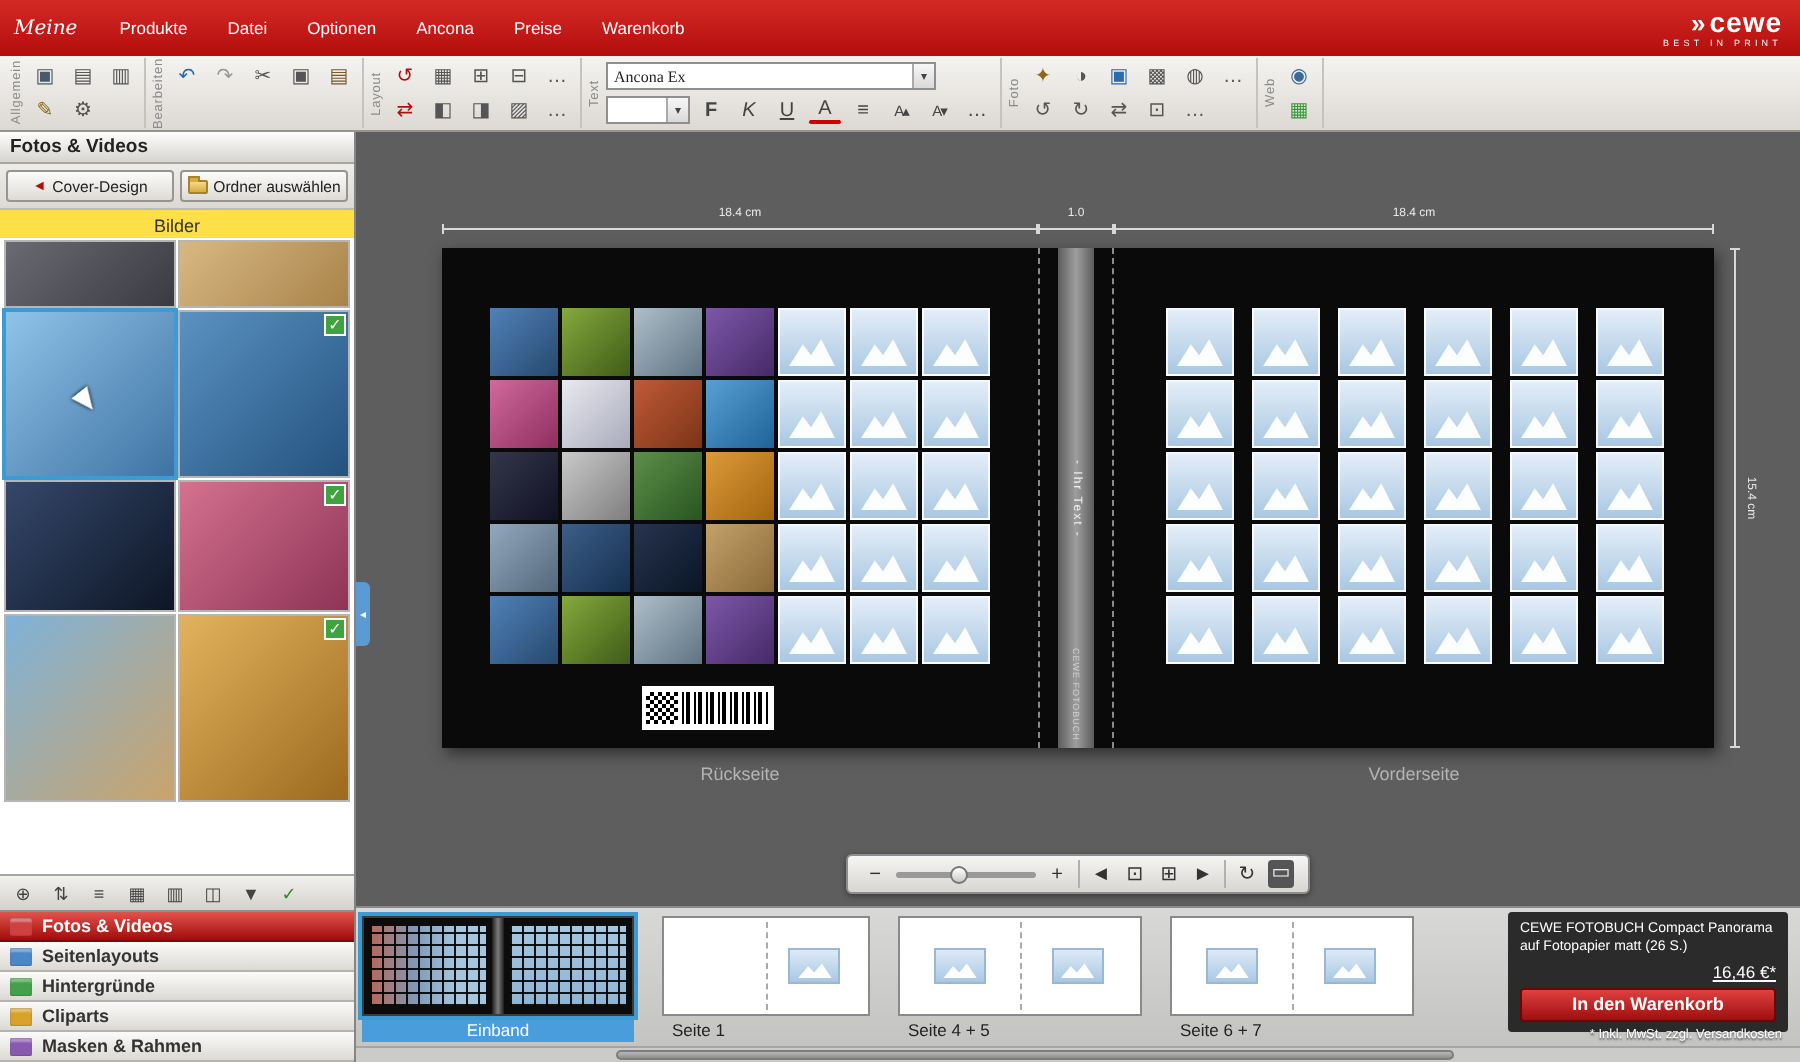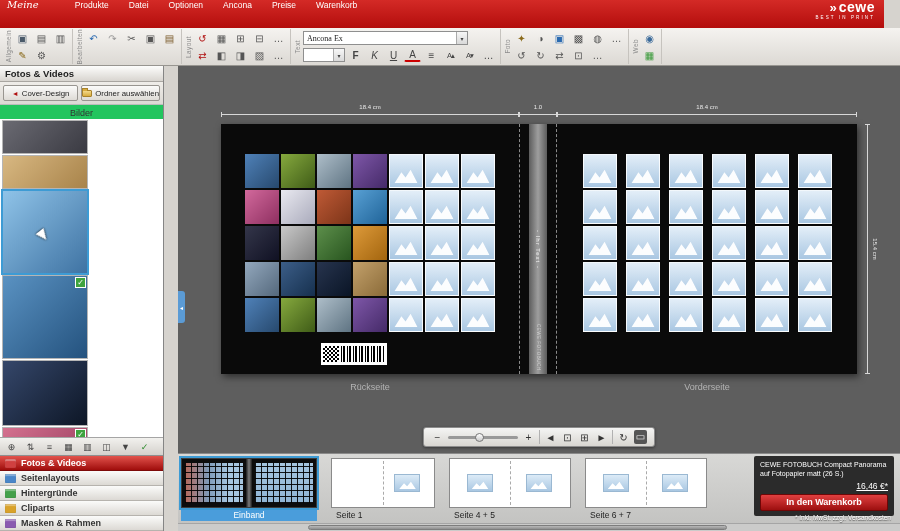--- a/index.html
+++ b/index.html
@@ -3,26 +3,26 @@
 <meta charset="utf-8">
 <style>
   * { box-sizing: border-box; margin: 0; padding: 0; }
   html,body { background:#444; }
   .app {
     position: relative; width: 900px; height: 531px; overflow: hidden;
     font-family: "Liberation Sans", sans-serif; background:#d6d3ce;
   }
 
   
-  .hdr { position:absolute; top:0; left:0; right:16px; height:28px;
-    background:linear-gradient(#d42a26,#b30d0c); display:flex; }
+  .hdr { position:absolute; top:0; left:0; right:0; height:28px;
+    background:linear-gradient(#d42a26,#b30d0c); display:flex; align-items:center; }
   .logo { margin-left:7px; color:#fff; line-height:1; }
   .logo .script { display:block; font-family:"DejaVu Serif", serif; font-style:italic; font-size:10px; margin-bottom:-1px; }
   .logo .main { font-weight:bold; font-size:13px; letter-spacing:.2px; }
-  .menu-bar { display:flex; gap:20px; margin-left:36px; }
+  .menu-bar { display:flex; gap:20px; margin-left:21px; }
   .menu-item { color:#fff; font-size:8.5px; cursor:default; }
   .brand { margin-left:auto; margin-right:9px; color:#fff; text-align:right; }
   .brand-row { display:flex; align-items:center; justify-content:flex-end; gap:2px; }
   .brand-arrows { font-size:13px; font-weight:bold; line-height:1; }
   .brand-name { font-size:14px; font-weight:bold; letter-spacing:.5px; line-height:1; }
   .brand-tag { font-size:4.5px; letter-spacing:2.1px; margin-top:1px; }
 
   
   .toolbar { position:absolute; top:28px; left:0; right:0; height:38px;
     background:linear-gradient(#f5f3f0,#dcd9d4); border-bottom:1px solid #979590;
@@ -39,22 +39,22 @@
   .sel-arrow { width:11px; height:100%; background:linear-gradient(#f7f7f7,#d9d9d9);
     border-left:1px solid #aaa; display:flex; align-items:center; justify-content:center; font-size:6px; color:#444; }
   .sel-arrow::before { content:"▾"; }
   .fmt-b { font-weight:bold; font-size:10px; }
   .fmt-i { font-style:italic; font-size:10px; }
   .fmt-u { text-decoration:underline; font-size:10px; }
   .fmt-color { border-bottom:2px solid #c00; height:14px; line-height:11px; font-size:10px; }
   .fmt-inc,.fmt-dec { font-size:7.5px; letter-spacing:-1px; }
 
   
-  .sidebar { position:absolute; top:66px; left:0; width:164px; bottom:0;
-    background:#22c55e; border-right:1px solid #858585; display:flex; flex-direction:column; }
+  .sidebar { position:absolute; top:66px; left:0; width:178px; bottom:0;
+    background:#fde047; border-right:1px solid #858585; display:flex; flex-direction:column; }
   .side-title { height:16px; flex:0 0 16px; background:linear-gradient(#fdfdfc,#d8d5d0);
     border-bottom:1px solid #a9a6a1; font-size:9.5px; font-weight:bold; color:#222;
     display:flex; align-items:center; padding-left:5px; }
   .side-buttons { flex:0 0 23px; display:flex; gap:3px; padding:3px;
     background:linear-gradient(#efede9,#dcd9d4); border-bottom:1px solid #bbb; }
   .sbtn { flex:1; height:16px; display:flex; align-items:center; justify-content:center; gap:3px;
     background:linear-gradient(#fbfbfa,#dedbd6); border:1px solid #989590; border-radius:2px;
     font-size:7.8px; color:#222; cursor:default; white-space:nowrap; }
   .arrow-red { color:#b01010; font-size:7px; }
   .arrow-red::before { content:"◄"; }

